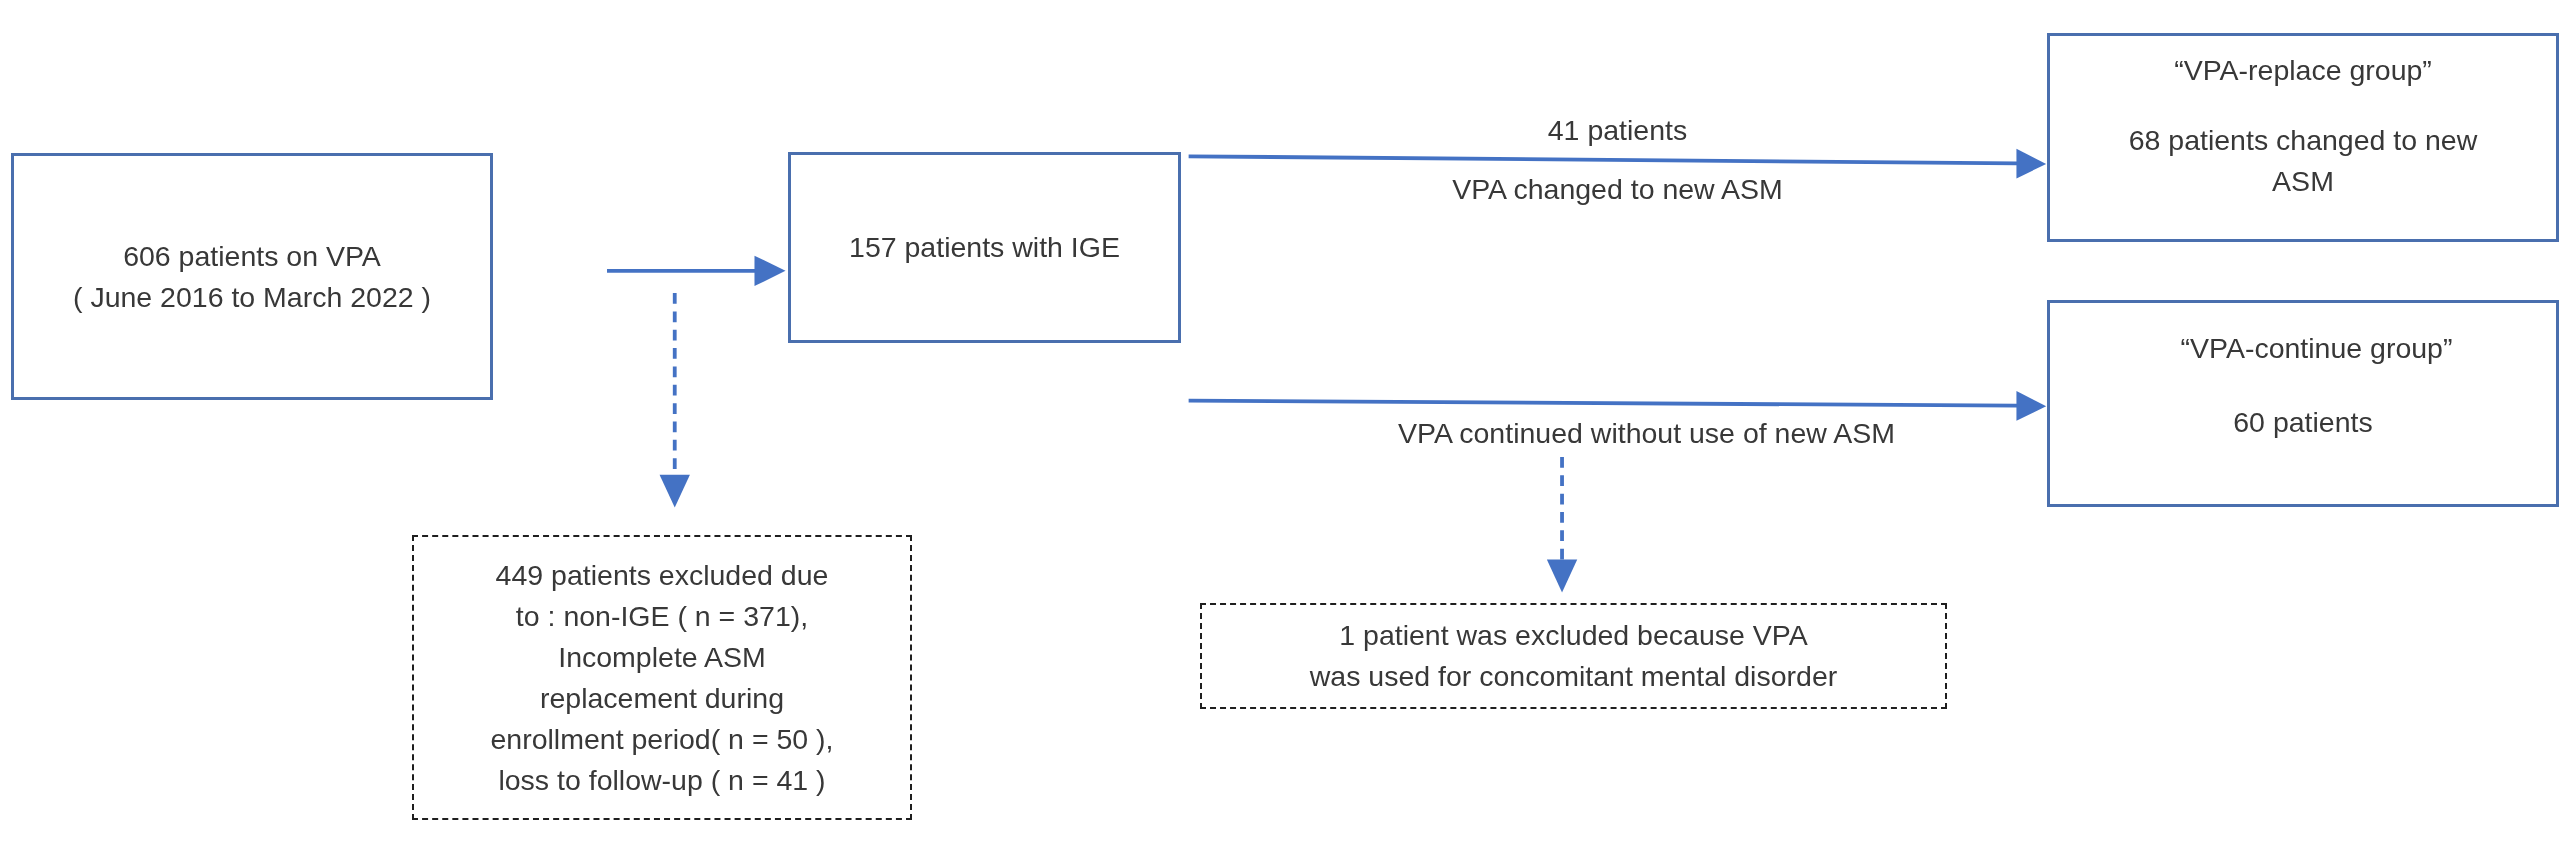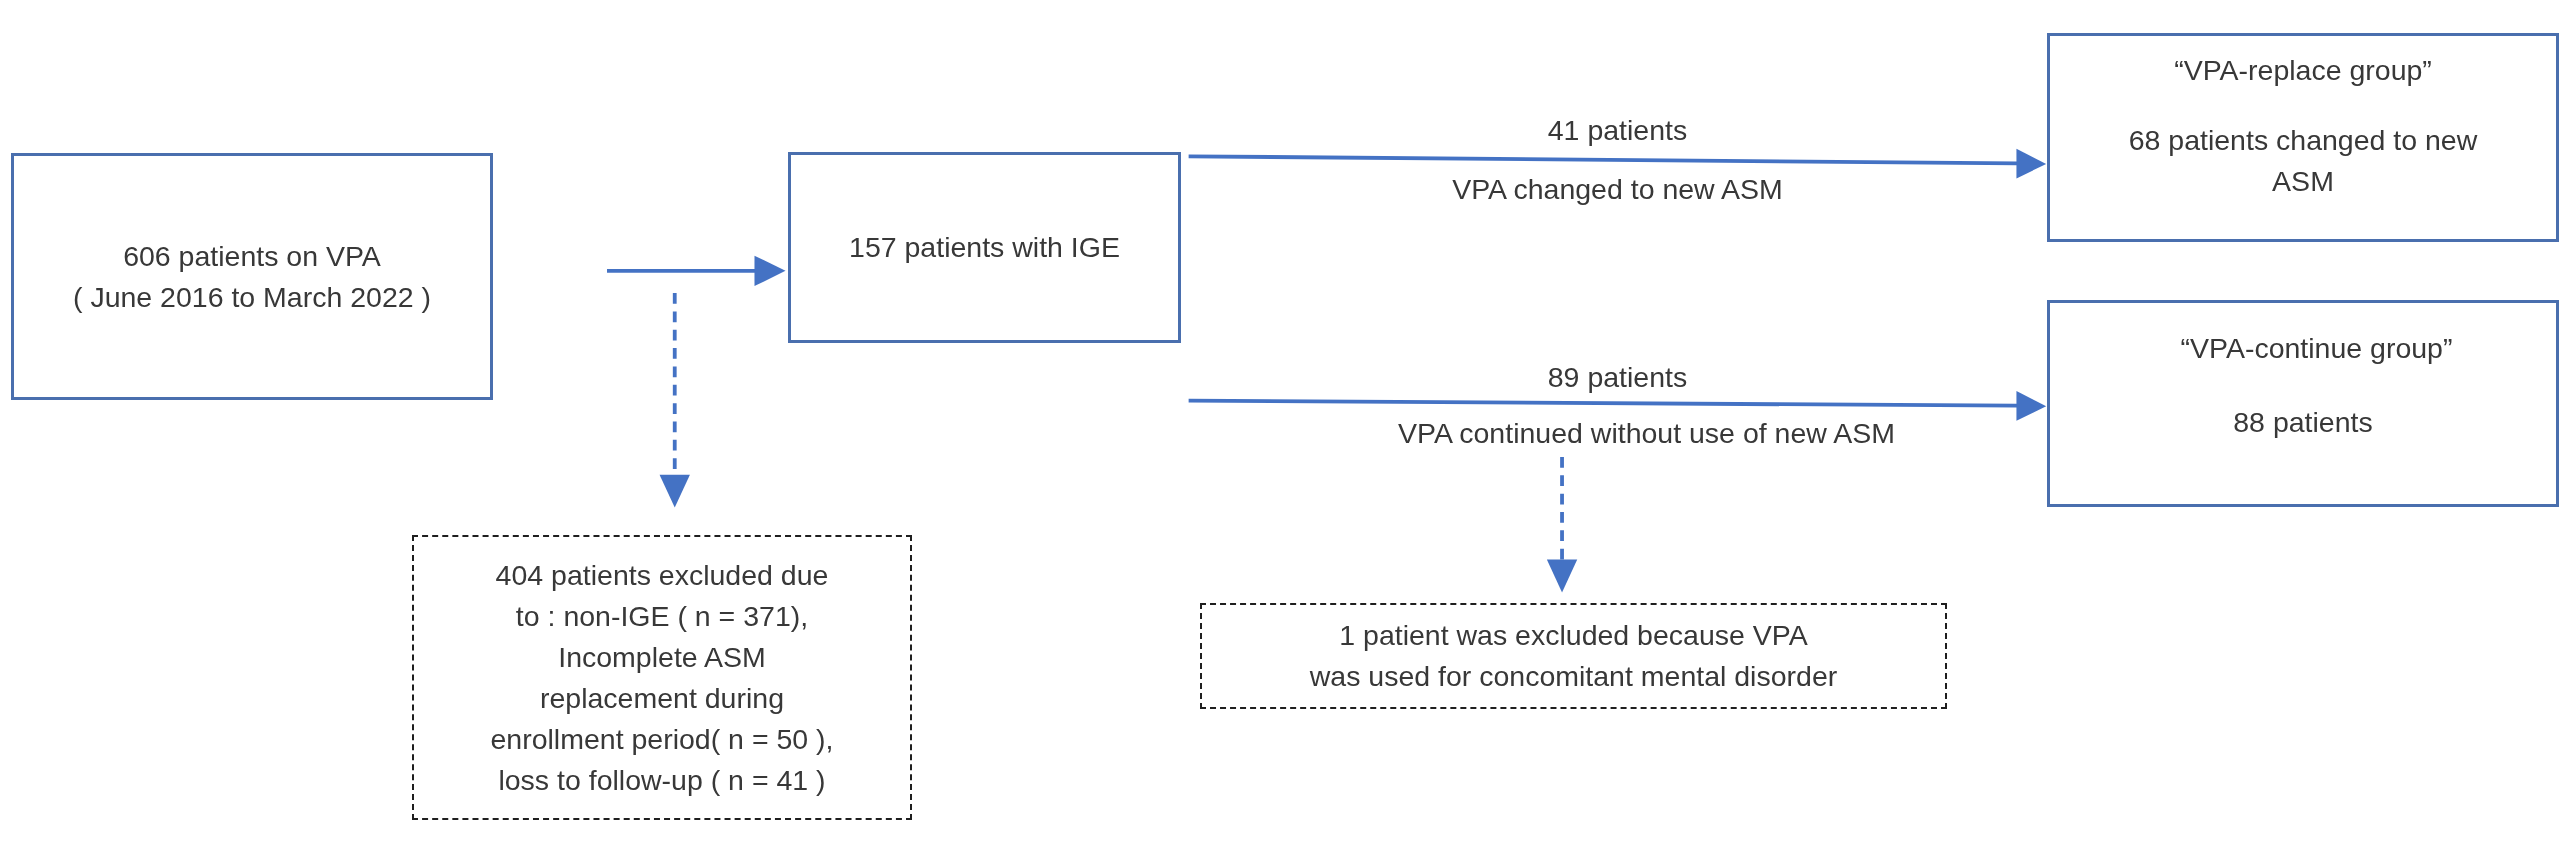--- a/index.html
+++ b/index.html
@@ -103,36 +103,35 @@
     <span class="line">157 patients with IGE</span>
   </div>
 
   <div class="box" id="box-vpa-replace">
     <span class="line box-title">“VPA-replace group”</span>
     <span class="line box-body">68 patients changed to new ASM</span>
   </div>
 
   <div class="box" id="box-vpa-continue">
     <span class="line box-title">“VPA-continue group”</span>
-    <span class="line box-body">88 patients</span>
+    <span class="line box-body">60 patients</span>
   </div>
 
   <div class="box dashed" id="box-excluded-left">
-    <span class="line">404 patients excluded due</span>
+    <span class="line">449 patients excluded due</span>
     <span class="line">to : non-IGE ( n = 371),</span>
     <span class="line">Incomplete ASM</span>
     <span class="line">replacement during</span>
     <span class="line">enrollment period( n = 50 ),</span>
     <span class="line">loss to follow-up ( n = 41 )</span>
   </div>
 
   <div class="box dashed" id="box-excluded-right">
     <span class="line">1 patient was excluded because VPA</span>
     <span class="line">was used for concomitant mental disorder</span>
   </div>
 
   <div class="arrow-label" id="label-replace-count">41 patients</div>
   <div class="arrow-label" id="label-replace-desc">VPA changed to new ASM</div>
-  <div class="arrow-label" id="label-continue-count">89 patients</div>
   <div class="arrow-label" id="label-continue-desc">VPA continued without use of new ASM</div>
 
 </div>
 
 
 </body></html>

